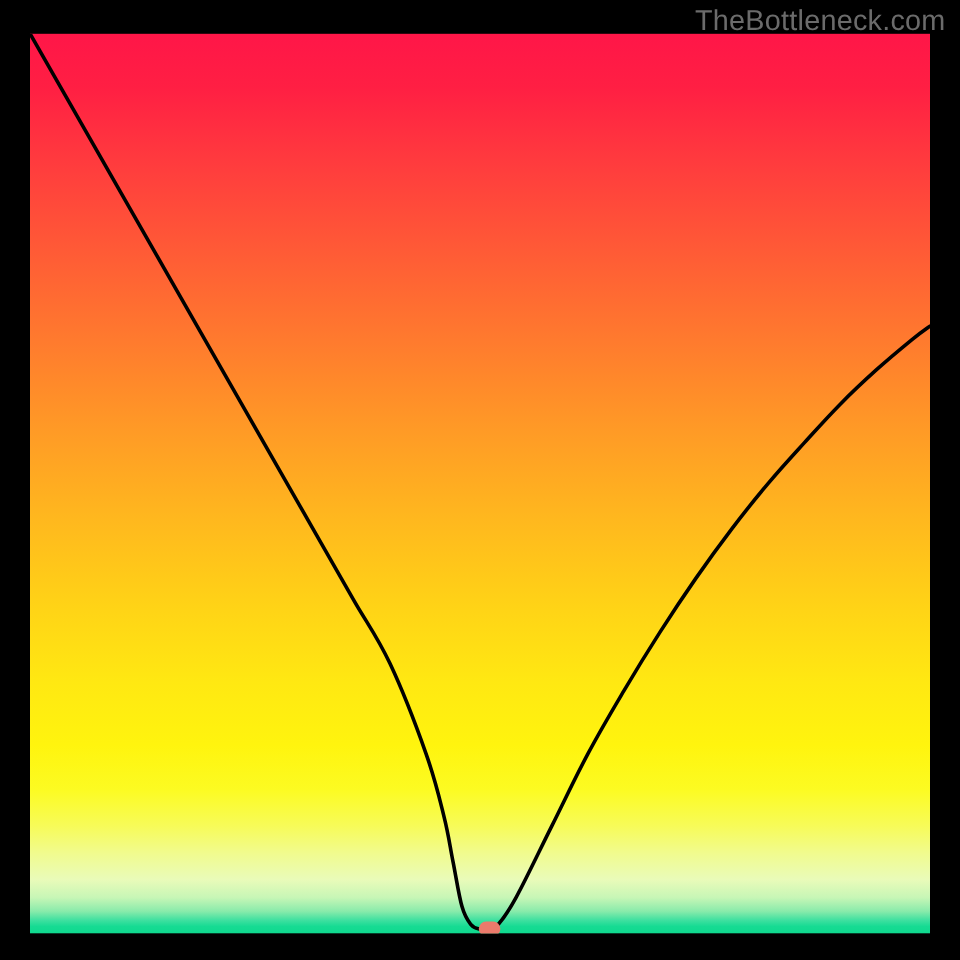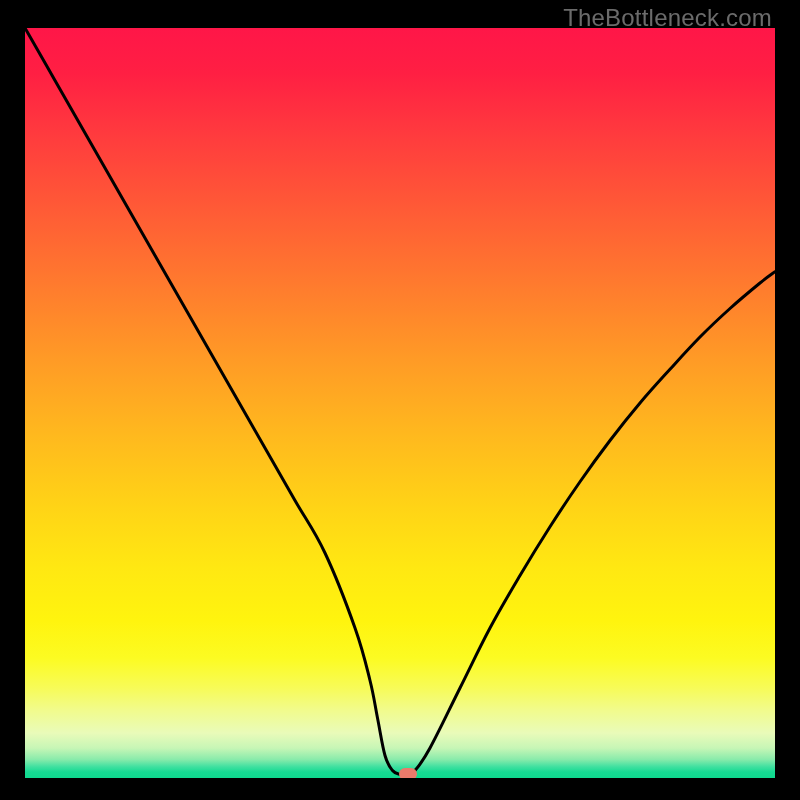--- a/index.html
+++ b/index.html
@@ -13,21 +13,21 @@
   }
   .frame {
     position: relative;
     width: 800px;
     height: 800px;
     background: #000;
   }
   .watermark {
     position: absolute;
     top: 4px;
-    right: 28px;
+    right: 12px;
     color: #6b6b6b;
     font-size: 24px;
     font-weight: 400;
     letter-spacing: 0.2px;
     z-index: 5;
     user-select: none;
   }
   .plot-area {
     position: absolute;
     left: 25px;

